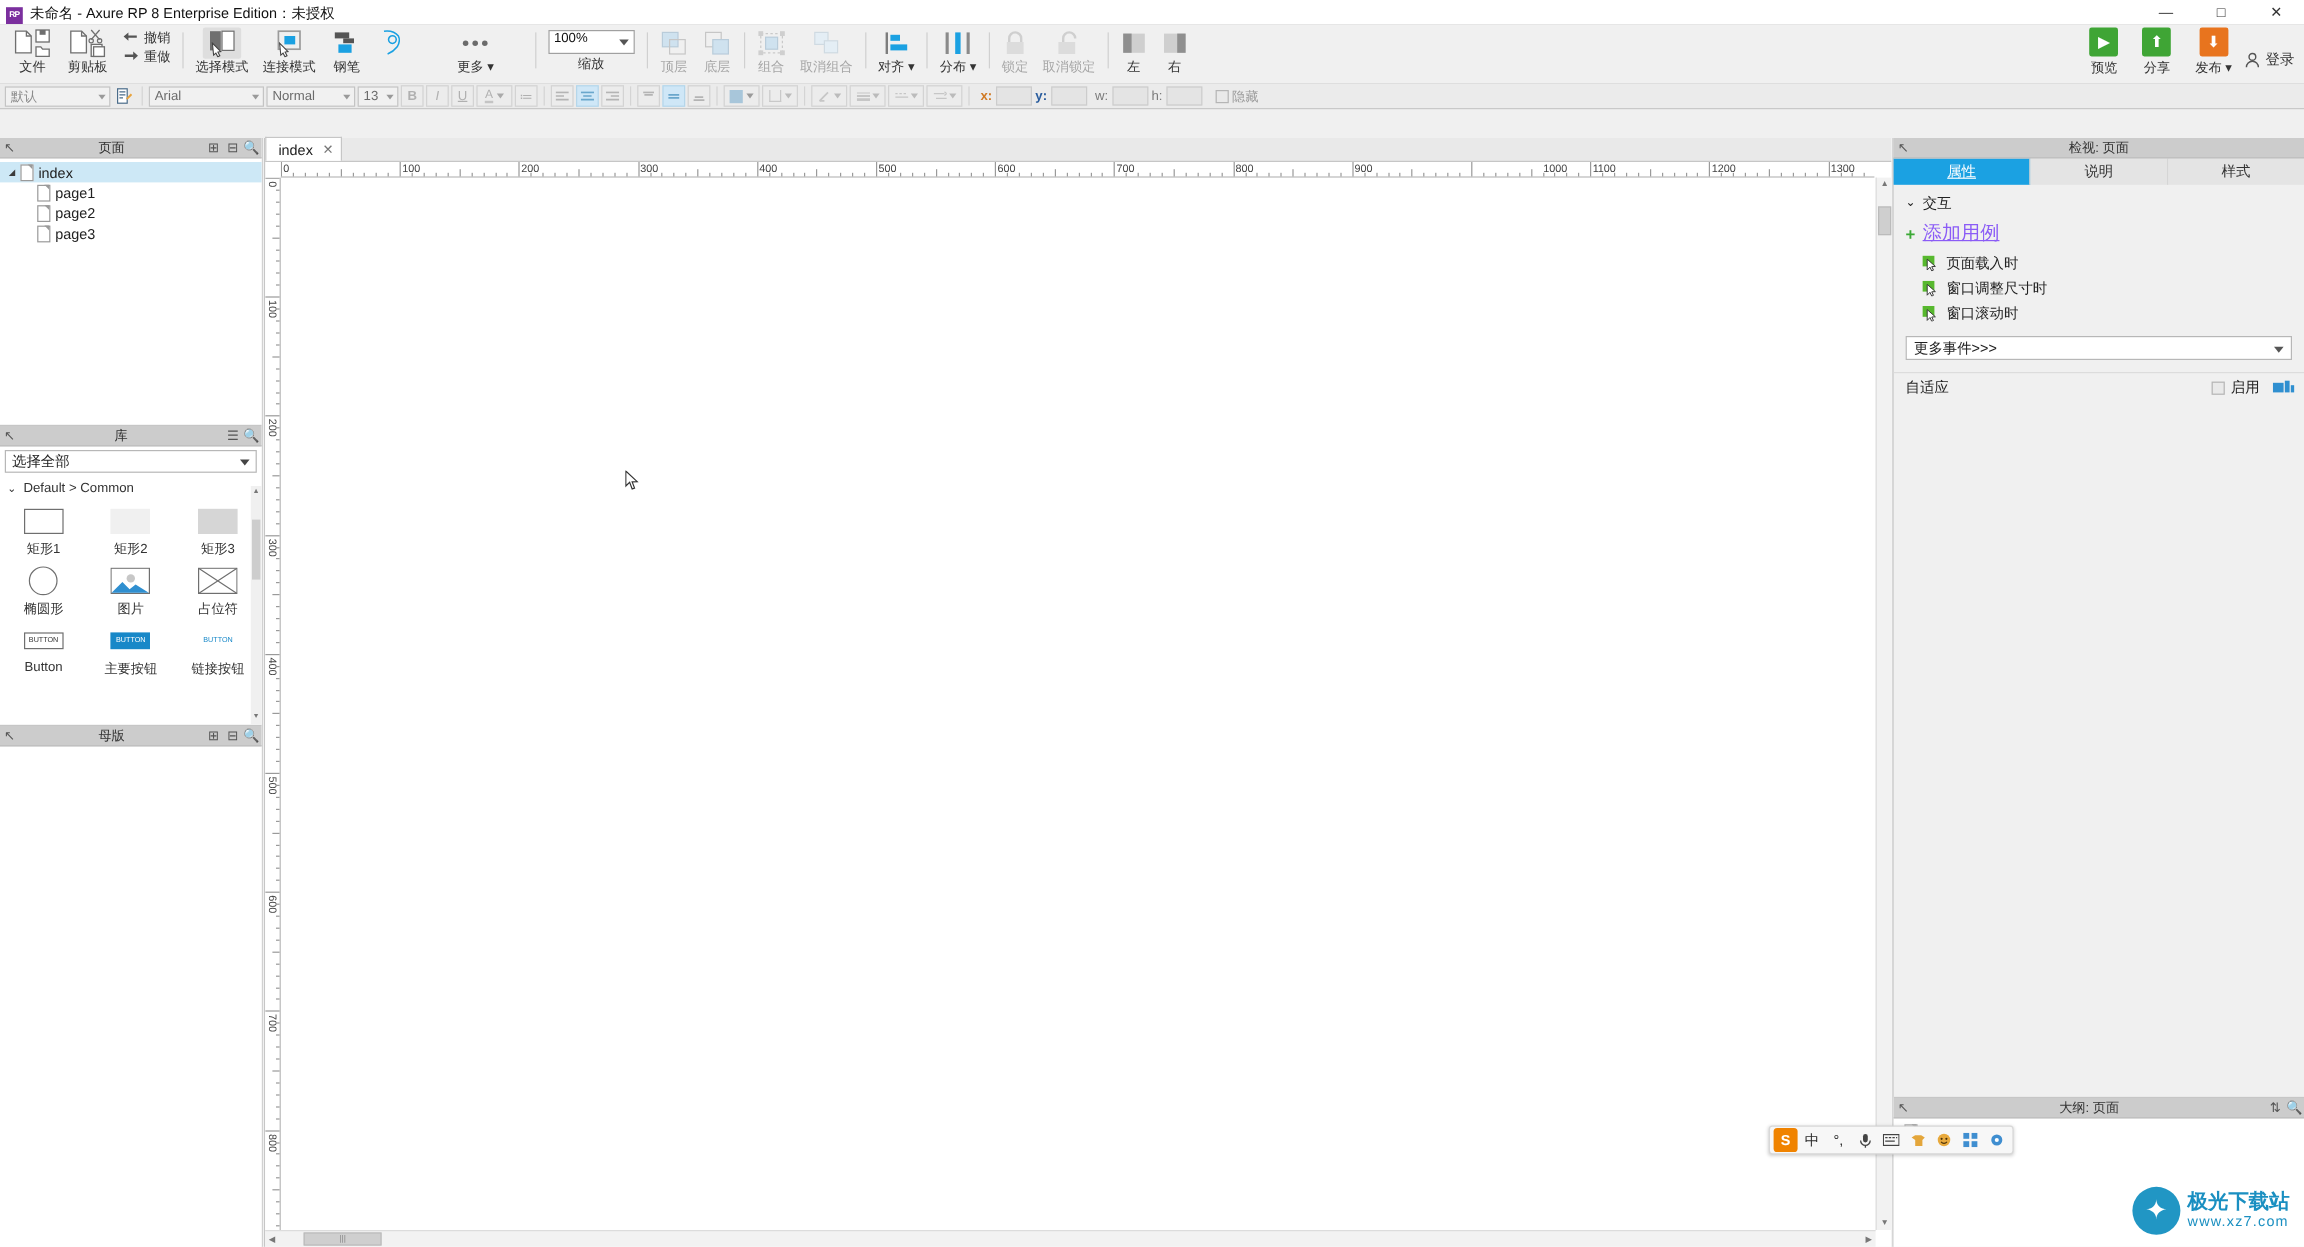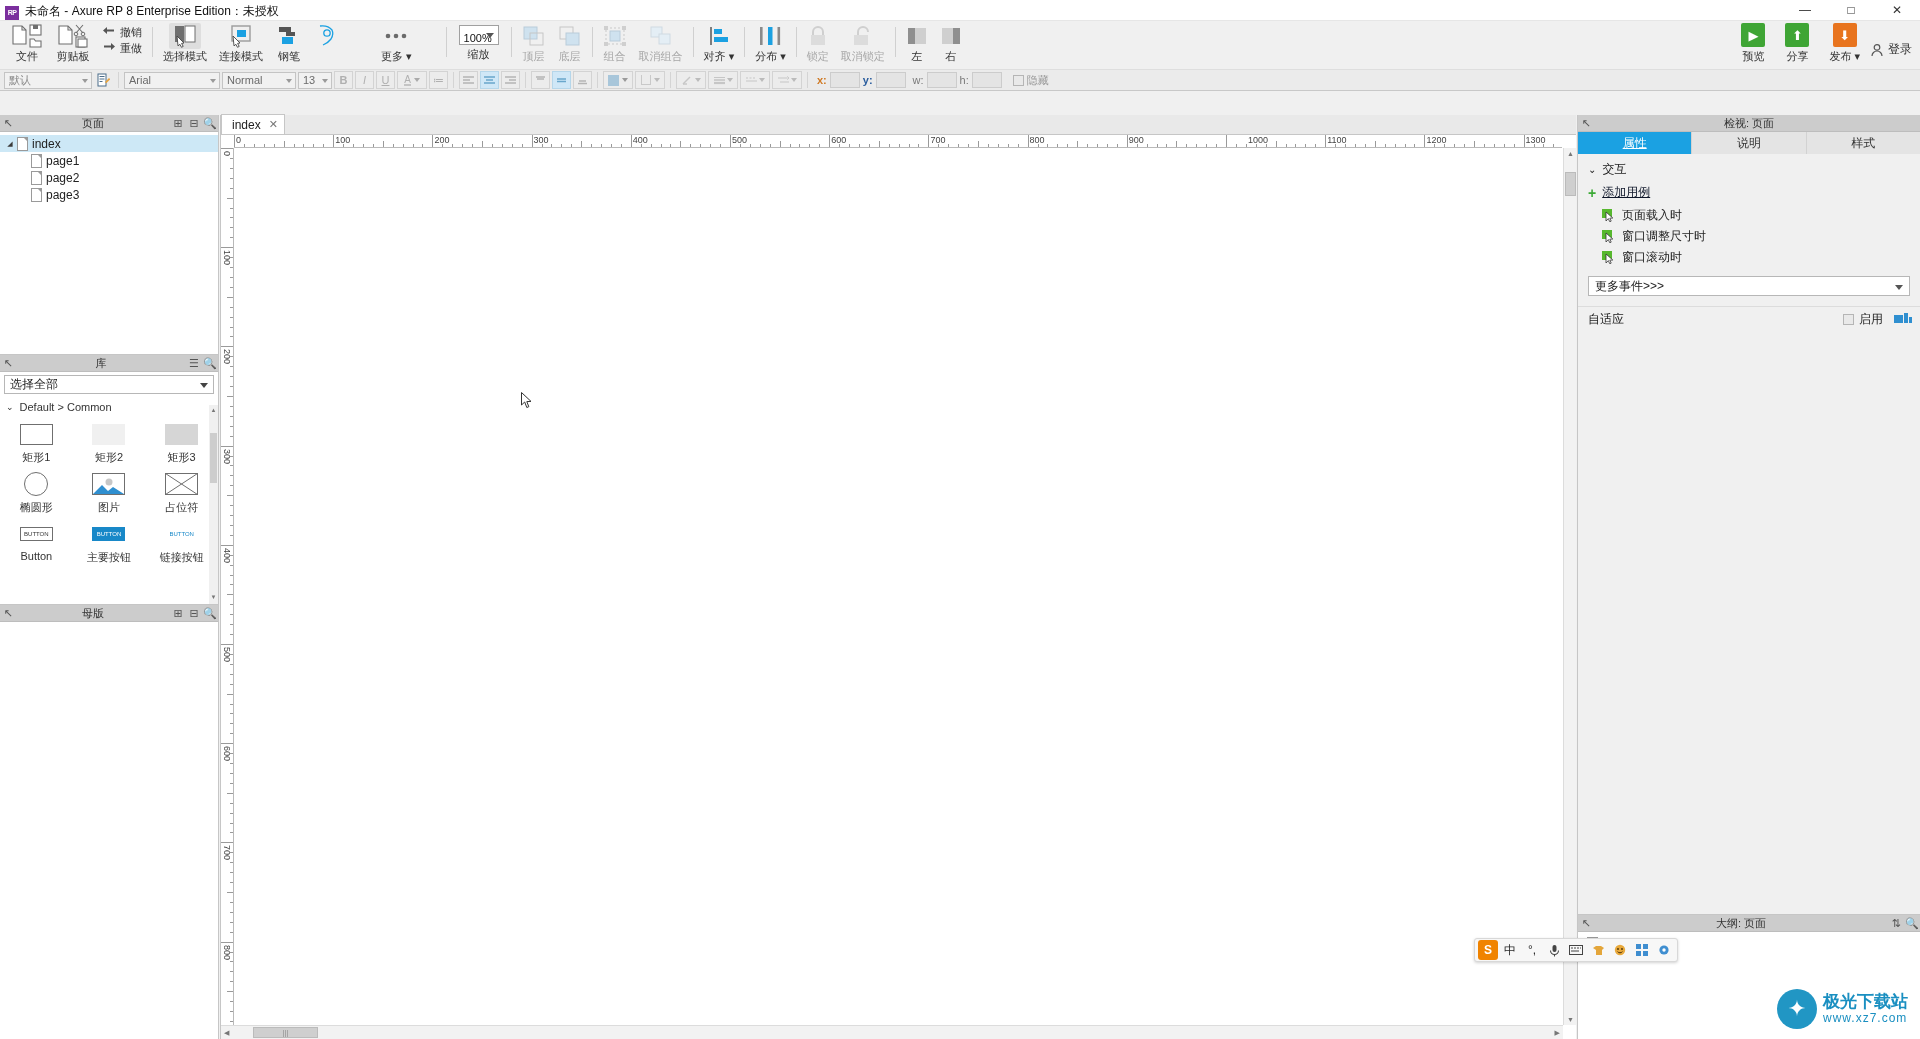--- a/index.html
+++ b/index.html
@@ -28,22 +28,22 @@
 
   
   .toolbar { height:48px; background:#f0f0f0; display:flex; align-items:flex-start;
              padding-left:4px; position:relative; }
   .tgroup { display:flex; flex-direction:column; align-items:center; justify-content:flex-start;
             padding:2px 6px 0 6px; min-width:34px; }
   .tg-icons { height:26px; display:flex; align-items:center; justify-content:center; }
   .tg-label { font-size:11px; color:#333; margin-top:1px; white-space:nowrap; line-height:12px;}
   .tg-label.dim { color:#a6a6a6; }
   .tsep { width:1px; height:30px; background:#d0d0d0; margin:6px 4px 0 4px; }
-  .zoomsel { width:40px; height:20px; border:1px solid #a0a0a0; background:#fff;
-             font-size:11px; display:flex; align-items:flex-end; padding-left:4px; position:relative;}
+  .zoomsel { width:72px; height:20px; border:1px solid #a0a0a0; background:#fff;
+             font-size:11px; display:flex; align-items:flex-start; padding-left:4px; position:relative;}
   .zoomsel .cv { color:#111; }
   .zoomsel .ar { position:absolute; right:4px; top:7px; border-left:4px solid transparent;
                  border-right:4px solid transparent; border-top:5px solid #555; }
   .tright { margin-left:auto; display:flex; align-items:flex-start; padding-right:8px; }
 
   
   .formatbar { height:22px; background:#ebebeb; border-top:1px solid #dedede;
                border-bottom:1px solid #c8c8c8; display:flex; align-items:center;
                padding-left:4px; gap:2px; }
   .fsel { height:17px; border:1px solid #c4c4c4; background:#f1f1f1; color:#8c8c8c;
@@ -125,21 +125,21 @@
   
   .right-col { position:absolute; right:0; top:115px; width:343px; bottom:0; background:#f0f0f0;
                border-left:1px solid #c6c6c6; }
   .insp-tabs { display:flex; height:22px; }
   .insp-tab { flex:1; display:flex; align-items:center; justify-content:center; font-size:12px;
               background:#e4e4e4; border-right:1px solid #d2d2d2; color:#333; }
   .insp-tab.act { background:#1ba1e2; color:#fff;text-decoration:underline; }
   .sec-hdr { display:flex; align-items:center; gap:6px; padding:7px 0 2px 10px; font-size:12px; color:#222;}
   .add-case { display:flex; align-items:center; gap:6px; padding:4px 0 4px 10px; }
   .plus { color:#3ba935; font-size:14px; font-weight:bold; line-height:10px;}
-  .link { color:#0f172a; text-decoration:underline; font-size:12px; }
+  .link { color:#8b5cf6; text-decoration:underline; font-size:16px; }
   .evt-row { display:flex; align-items:center; gap:7px; padding:2px 0 2px 24px; font-size:12px; }
   .evt-ico { width:13px; height:13px; position:relative; }
   .more-sel { margin:8px 10px 0 10px; height:20px; border:1px solid #b7b7b7; background:#fff;
               display:flex; align-items:center; padding-left:6px; font-size:12px; position:relative;}
   .more-sel .ar { position:absolute; right:6px; top:8px; border-left:4px solid transparent;
                   border-right:4px solid transparent; border-top:5px solid #555; }
   .adaptive { display:flex; align-items:center; padding:0 8px 0 10px; height:26px; margin-top:10px;
               border-top:1px solid #dcdcdc; font-size:12px; }
   .outline-panel { position:absolute; left:0; right:0; bottom:0; height:125px; background:#fff;
                    border-top:1px solid #c6c6c6; }
@@ -793,21 +793,21 @@
         <div class="tick" style="left: 892.8px; top: 0px; width: 1px; height: 13px;"></div>
         <div class="tick" style="left: 902.72px; top: 9px; width: 1px; height: 4px;"></div>
         <div class="tick" style="left: 912.64px; top: 9px; width: 1px; height: 4px;"></div>
         <div class="tick" style="left: 922.56px; top: 9px; width: 1px; height: 4px;"></div>
         <div class="tick" style="left: 932.48px; top: 9px; width: 1px; height: 4px;"></div>
         <div class="tick" style="left: 942.4px; top: 6px; width: 1px; height: 7px;"></div>
         <div class="tick" style="left: 952.32px; top: 9px; width: 1px; height: 4px;"></div>
         <div class="tick" style="left: 962.24px; top: 9px; width: 1px; height: 4px;"></div>
         <div class="tick" style="left: 972.16px; top: 9px; width: 1px; height: 4px;"></div>
         <div class="tick" style="left: 982.08px; top: 9px; width: 1px; height: 4px;"></div>
-        <div class="rt" style="left: 1014px; top: 0px;">1000</div>
+        <div class="rt" style="left: 1052px; top: 0px;">1000</div>
         <div class="tick" style="left: 992px; top: 0px; width: 1px; height: 13px;"></div>
         <div class="tick" style="left: 1001.92px; top: 9px; width: 1px; height: 4px;"></div>
         <div class="tick" style="left: 1011.84px; top: 9px; width: 1px; height: 4px;"></div>
         <div class="tick" style="left: 1021.76px; top: 9px; width: 1px; height: 4px;"></div>
         <div class="tick" style="left: 1031.68px; top: 9px; width: 1px; height: 4px;"></div>
         <div class="tick" style="left: 1041.6px; top: 6px; width: 1px; height: 7px;"></div>
         <div class="tick" style="left: 1051.52px; top: 9px; width: 1px; height: 4px;"></div>
         <div class="tick" style="left: 1061.44px; top: 9px; width: 1px; height: 4px;"></div>
         <div class="tick" style="left: 1071.36px; top: 9px; width: 1px; height: 4px;"></div>
         <div class="tick" style="left: 1081.28px; top: 9px; width: 1px; height: 4px;"></div>

